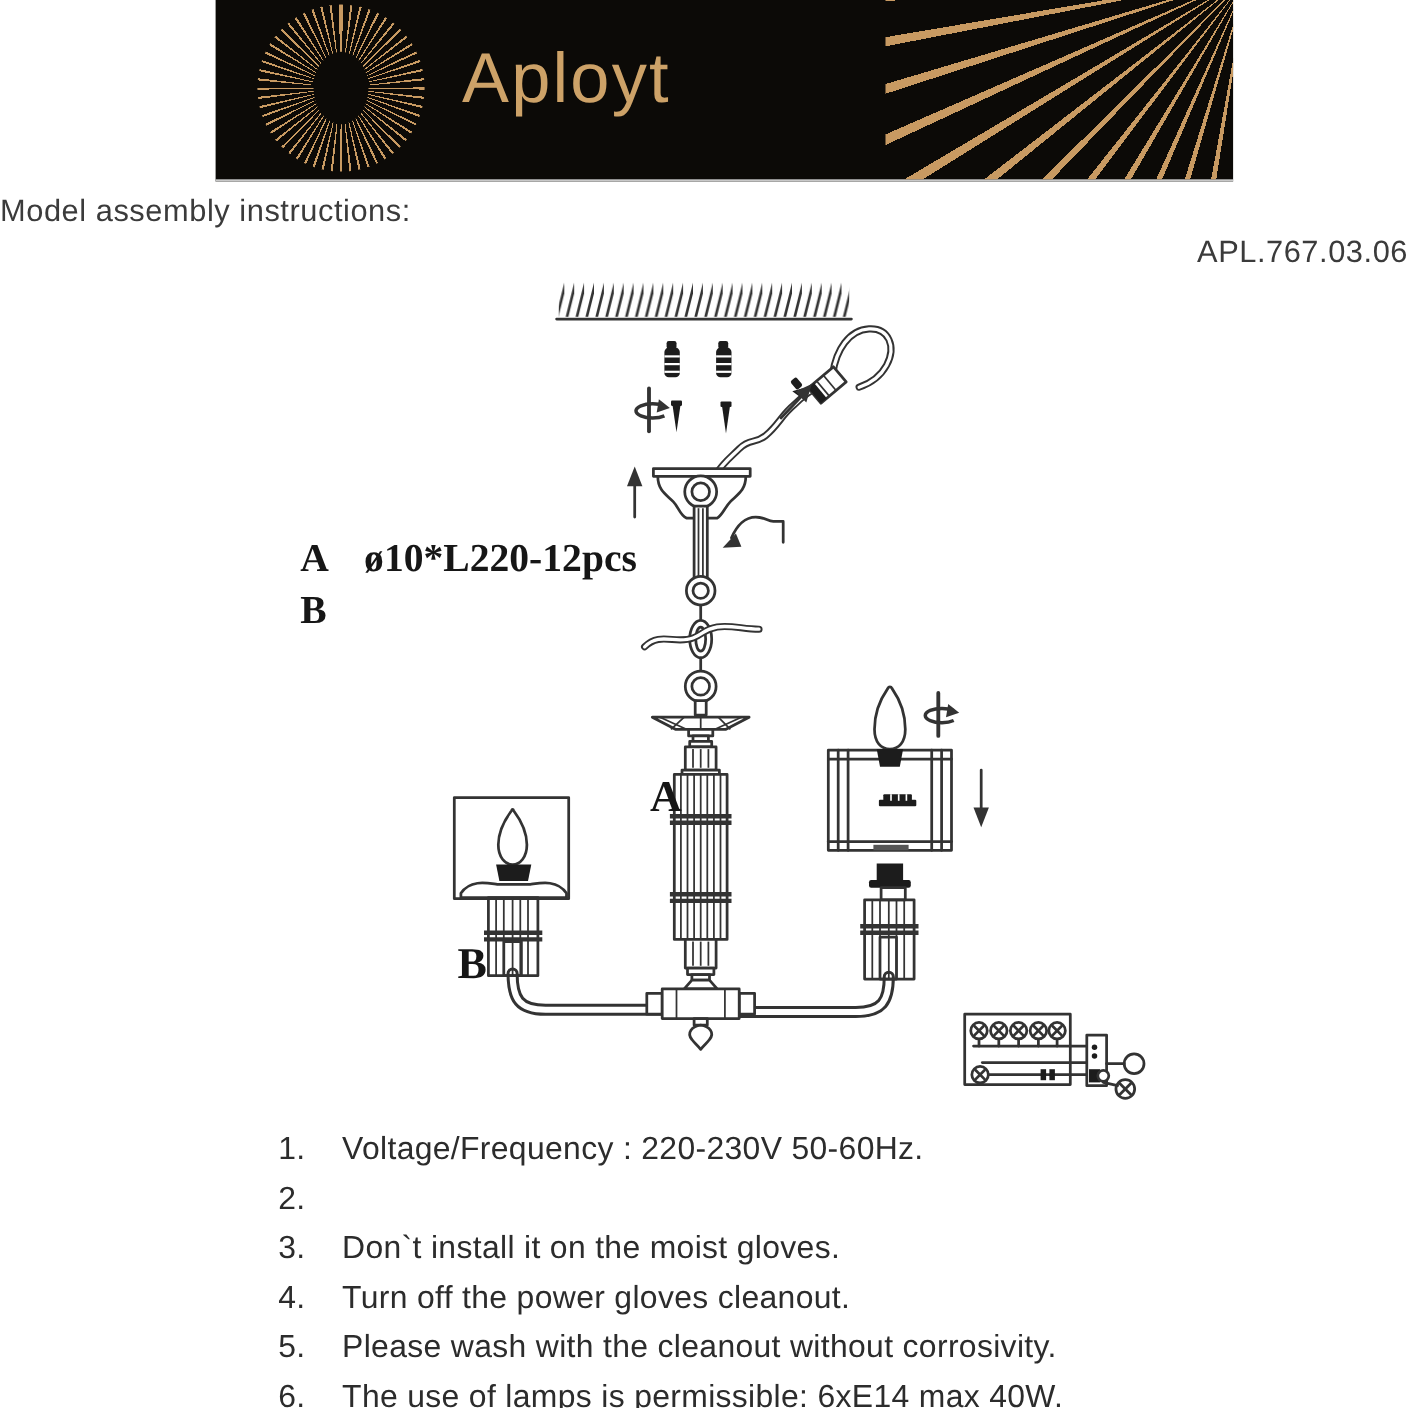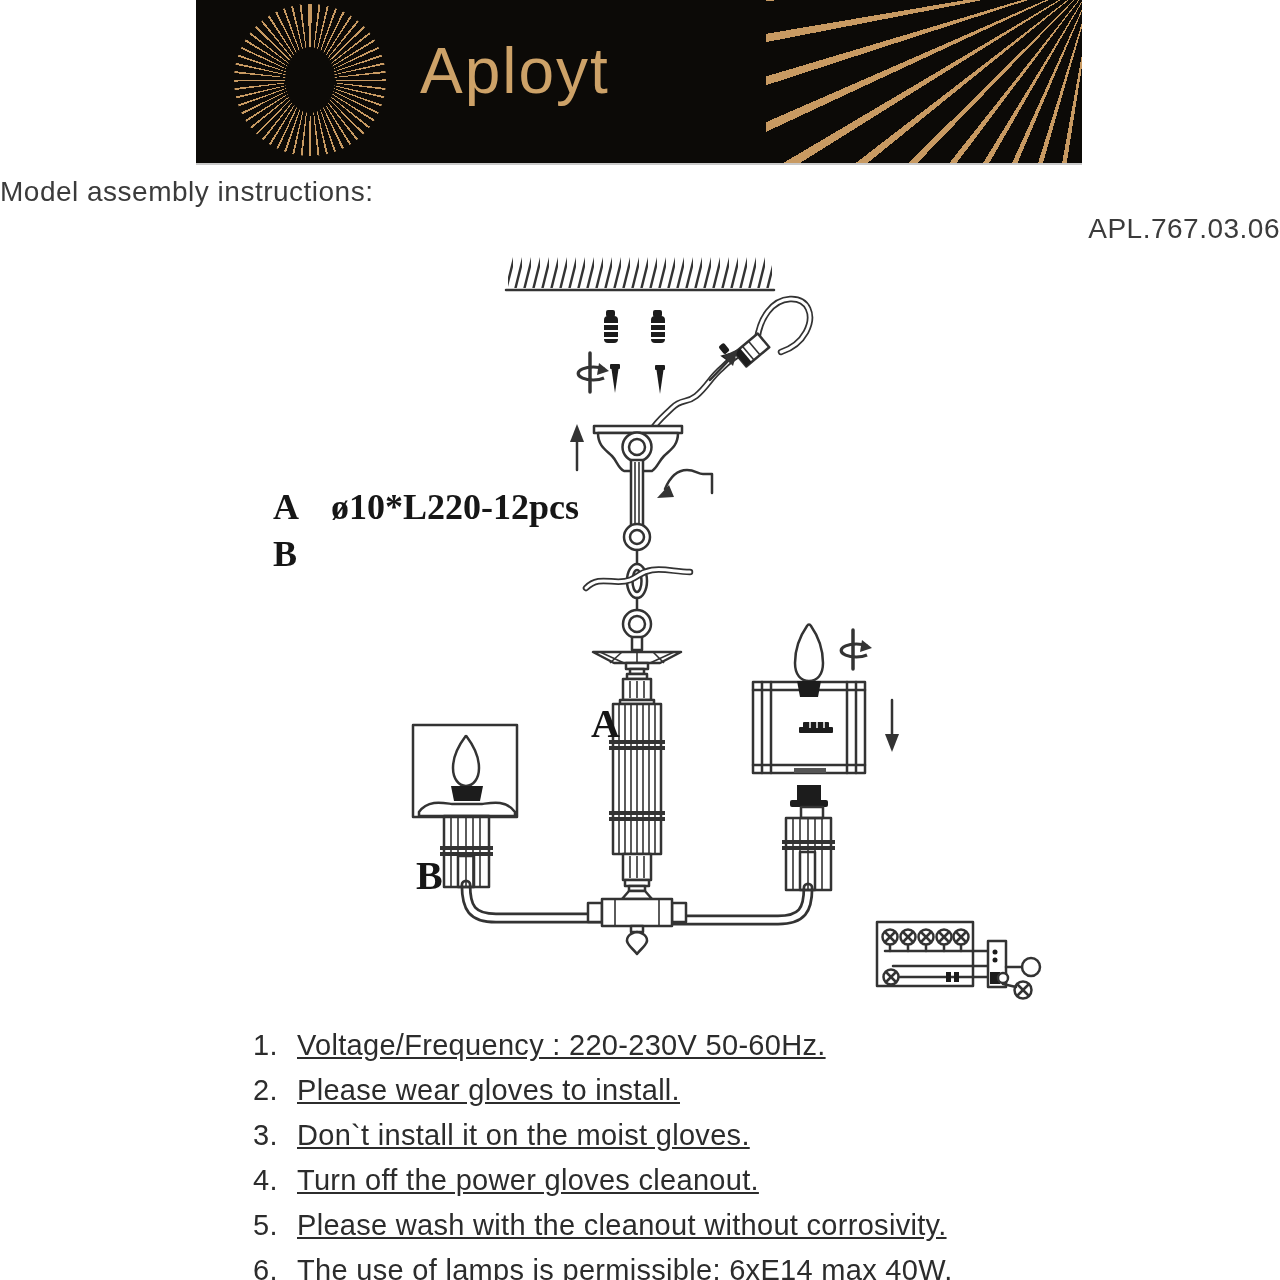--- a/index.html
+++ b/index.html
@@ -1,20 +1,20 @@
 <!DOCTYPE html>
 <html><head>
 <meta charset="utf-8">
 <style>
   html,body{margin:0;padding:0;background:#fff;}
   .page{position:relative;width:1280px;height:1280px;background:#fff;overflow:hidden;
         font-family:"Liberation Sans", sans-serif;}
   
   .banner{position:absolute;left:196px;top:0;width:886px;height:163px;background:#0c0a07;
-          overflow:hidden;border-bottom:2px solid #c9c9c9;}
+          overflow:hidden;border-bottom:2px solid #c9c9c9;padding-left:39px;}
   .burst{position:absolute;left:38px;top:4px;width:152px;height:152px;border-radius:50%;
          background:repeating-conic-gradient(#c89a62 0deg 1.5deg, rgba(0,0,0,0) 1.5deg 6.4deg);}
   .burst-core{position:absolute;left:89px;top:47px;width:50px;height:66px;background:#0c0a07;
               border-radius:50%;}
   .brand{position:absolute;left:224px;top:34px;font-size:64px;font-weight:400;color:#cda268;
          letter-spacing:2px;}
   .rays{position:absolute;right:-14px;top:-22px;width:330px;height:210px;
         background:repeating-conic-gradient(from 140deg at 100% 0%, #c89a62 0deg 1.4deg, rgba(0,0,0,0) 1.4deg 7deg);}
   
   .title{position:absolute;left:0;top:176px;width:100%;font-size:28px;
@@ -24,21 +24,21 @@
   
   .specs{position:absolute;left:273px;top:486px;font-family:"Liberation Serif", serif;
          font-weight:bold;font-size:36px;color:#161616;}
   .spec-row{display:flex;height:47px;align-items:baseline;}
   .spec-letter{width:58px;}
   
   .instructions{position:absolute;left:253px;top:1029px;font-size:29px;color:#2c2c2c;
                 list-style:none;margin:0;padding:0;letter-spacing:0.3px;}
   .instructions li{display:flex;margin-bottom:12px;}
   .inum{width:44px;flex:none;}
-  .itxt{text-decoration:underline;}
+  .itxt{margin-left:14px;}
   
   svg.diagram{position:absolute;left:0;top:0;width:1280px;height:1280px;}
   .ln{stroke:#333;stroke-width:2.5;fill:none;stroke-linejoin:round;stroke-linecap:round;}
   .lnf{stroke:#333;stroke-width:2.5;fill:#fff;stroke-linejoin:round;}
   .thin{stroke:#333;stroke-width:1.6;fill:none;}
   .band{stroke:#333;stroke-width:4;fill:none;}
   .dk{fill:#1c1c1c;stroke:none;}
   .w6{stroke:#333;stroke-width:6.5;fill:none;stroke-linecap:round;}
   .w2{stroke:#fff;stroke-width:3;fill:none;stroke-linecap:round;}
   .a11{stroke:#333;stroke-width:11;fill:none;stroke-linecap:round;}
@@ -313,21 +313,20 @@
     </g>
   </svg>
 
   <ol class="instructions">
     <li>
       <span class="inum">1.</span>
       <span class="itxt">Voltage/Frequency : 220-230V 50-60Hz.</span>
     </li>
     <li>
       <span class="inum">2.</span>
-      <span class="itxt">Please wear gloves to install.</span>
     </li>
     <li>
       <span class="inum">3.</span>
       <span class="itxt">Don`t install it on the moist gloves.</span>
     </li>
     <li>
       <span class="inum">4.</span>
       <span class="itxt">Turn off the power gloves cleanout.</span>
     </li>
     <li>

